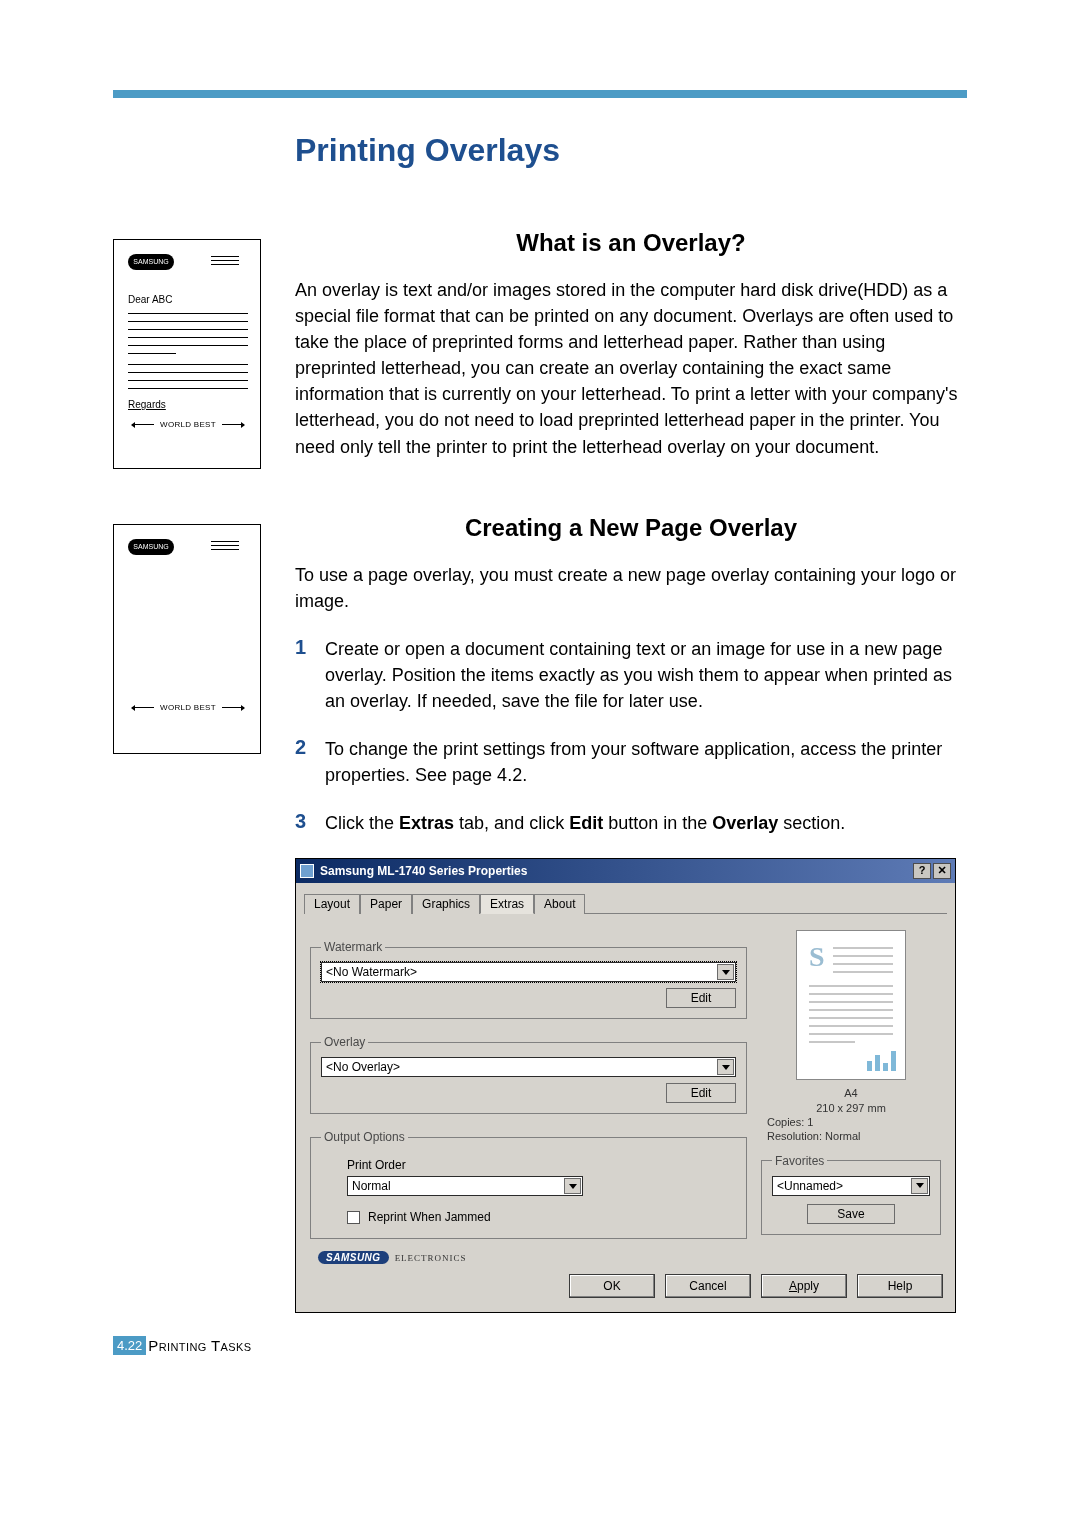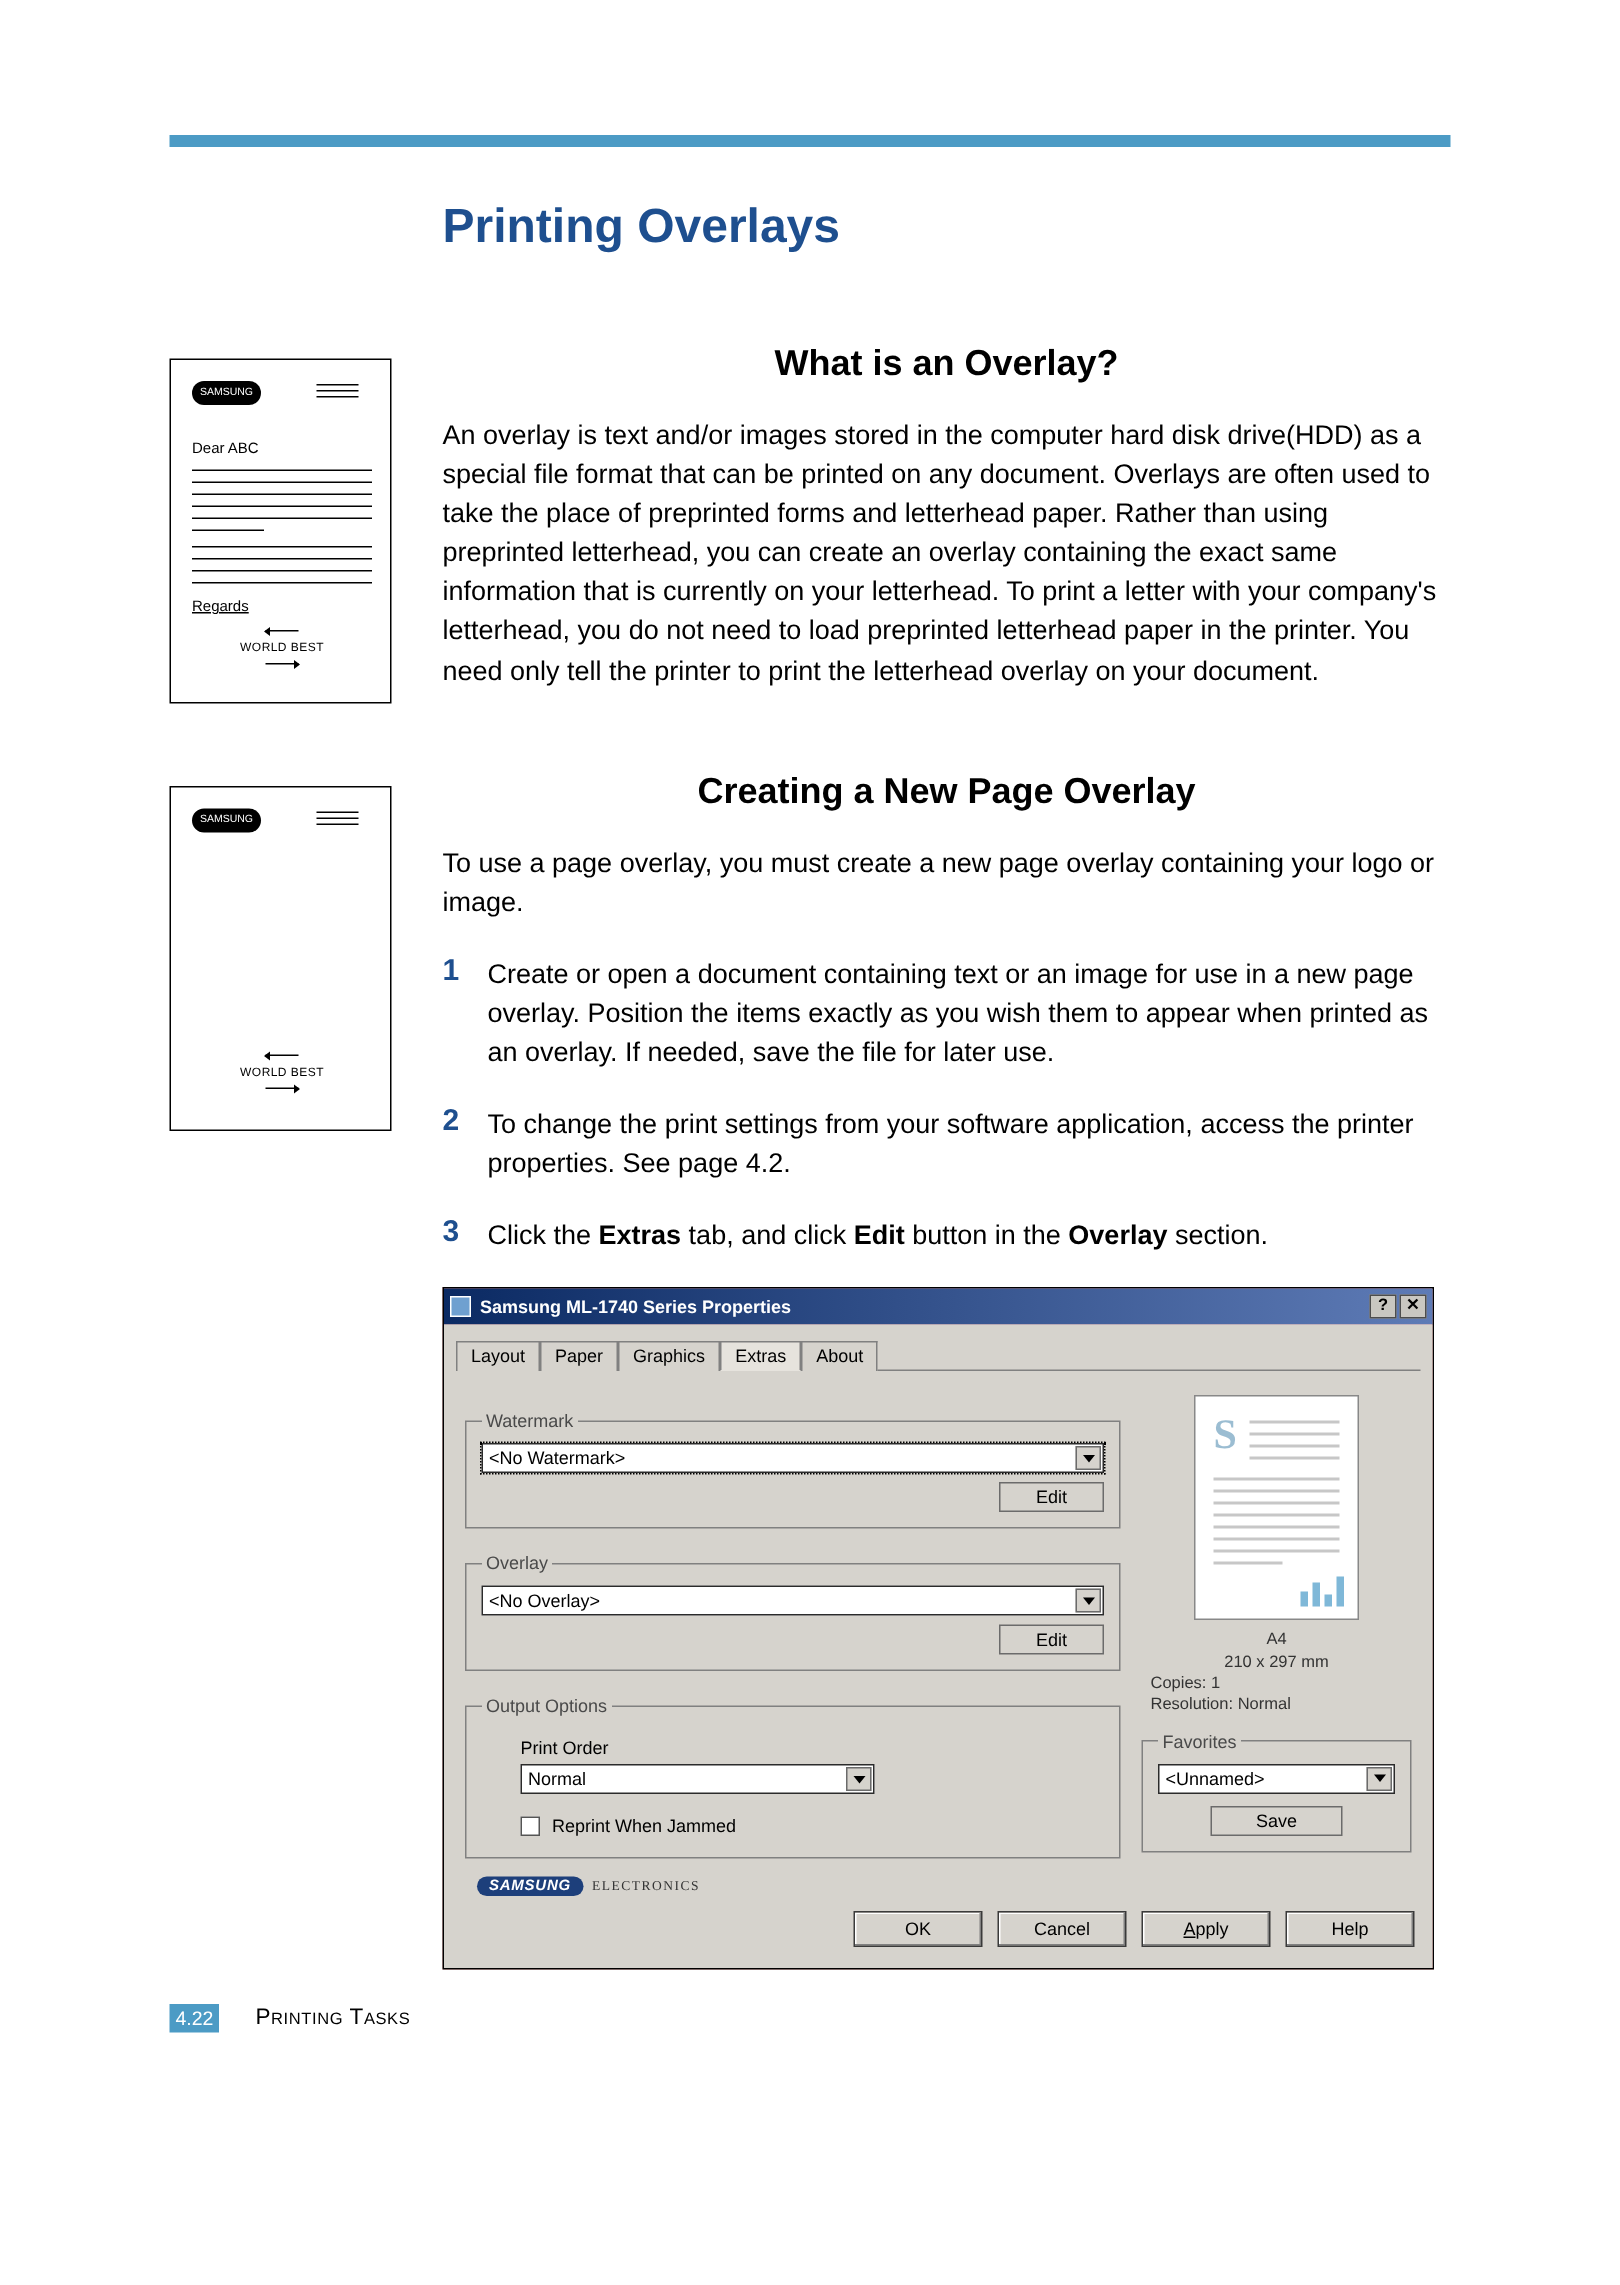--- a/index.html
+++ b/index.html
@@ -47,21 +47,21 @@
   display: inline-block;
 }
 .letter-box .hr-stack {
   display: inline-block; vertical-align: top; margin-left: 34px; margin-top: 2px;
 }
 .letter-box .hr-stack .hline { width: 28px; height: 1px; background: #000; margin-bottom: 3px; }
 .letter-box .salut { margin-top: 24px; font-size: 10px; }
 .letter-box .letter-lines { margin-top: 8px; }
 .letter-box .letter-lines .lline { height: 1px; background: #000; margin-bottom: 7px; }
 .letter-box .regards { margin-top: 10px; font-size: 10px; text-decoration: underline; }
-.world-best-row { display: flex; align-items: center; justify-content: center; margin-top: 10px; gap: 6px; flex-direction: column; }
+.world-best-row { display: flex; align-items: center; justify-content: center; margin-top: 10px; gap: 6px; }
 .world-best-row .arrow { width: 22px; height: 1px; background: #000; position: relative; }
 .world-best-row .arrow.l::before, .world-best-row .arrow.r::after {
   content: ""; position: absolute; width: 0; height: 0; top: -2px;
   border-top: 3px solid transparent; border-bottom: 3px solid transparent;
 }
 .world-best-row .arrow.l::before { left: -1px; border-right: 4px solid #000; }
 .world-best-row .arrow.r::after { right: -1px; border-left: 4px solid #000; }
 .world-best-row .wbtxt { font-size: 8px; letter-spacing: 0.3px; }
 
 
@@ -141,21 +141,21 @@
 }
 .samsung-brand .sub { font-size: 9px; color: #333; letter-spacing: 1px; font-family: Liberation Serif, serif; }
 .dlg-buttons { display: flex; justify-content: flex-end; gap: 10px; padding: 0 4px 4px 0; }
 .dlg-btn {
   width: 86px; height: 24px; background: #d6d3cd; border: 1px solid #3a3a3a;
   box-shadow: inset -1px -1px 0 #808080, inset 1px 1px 0 #fff;
   text-align: center; line-height: 22px; font-size: 12px;
 }
 .footer {
   position: absolute; left: 113px; bottom: 36px;
-  display: flex; gap: 24px;
+  display: flex; align-items: center; gap: 2px;
   font-size: 14px;
 }
 .footer .pg { background: #4c9bc5; color: #fff; padding: 2px 4px; font-size: 13px; }
 .footer .ft { font-variant: small-caps; letter-spacing: 0.4px; font-size: 15px; }
 .ul { text-decoration: underline; }
 </style>
 </head>
 <body>
 
 <div class="page">

